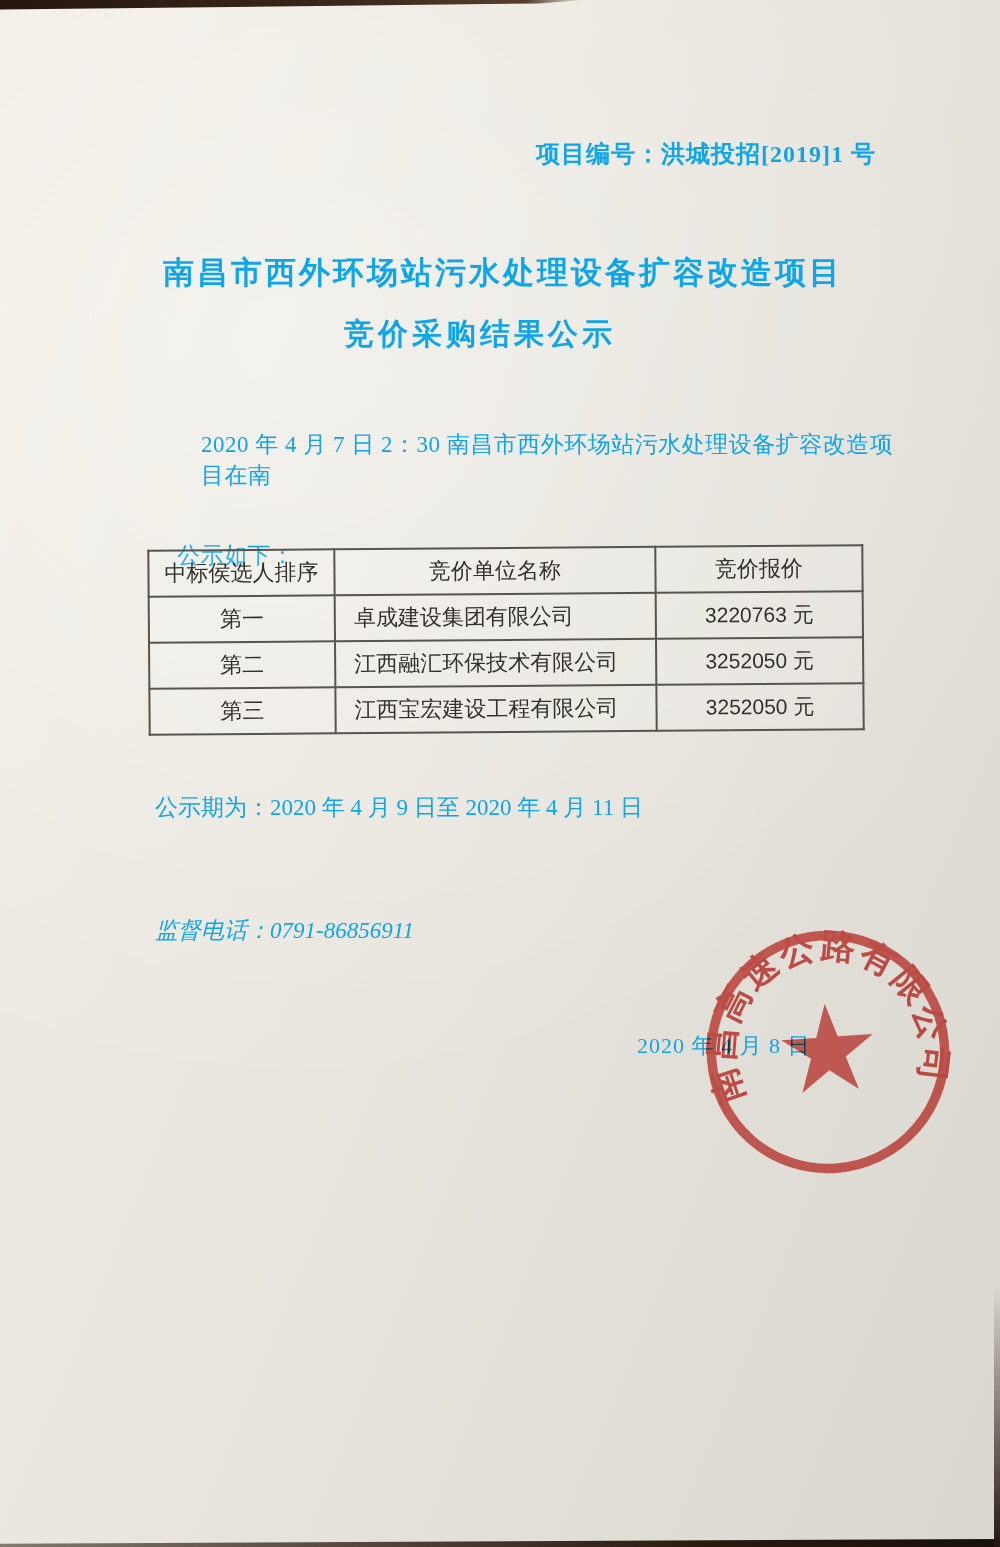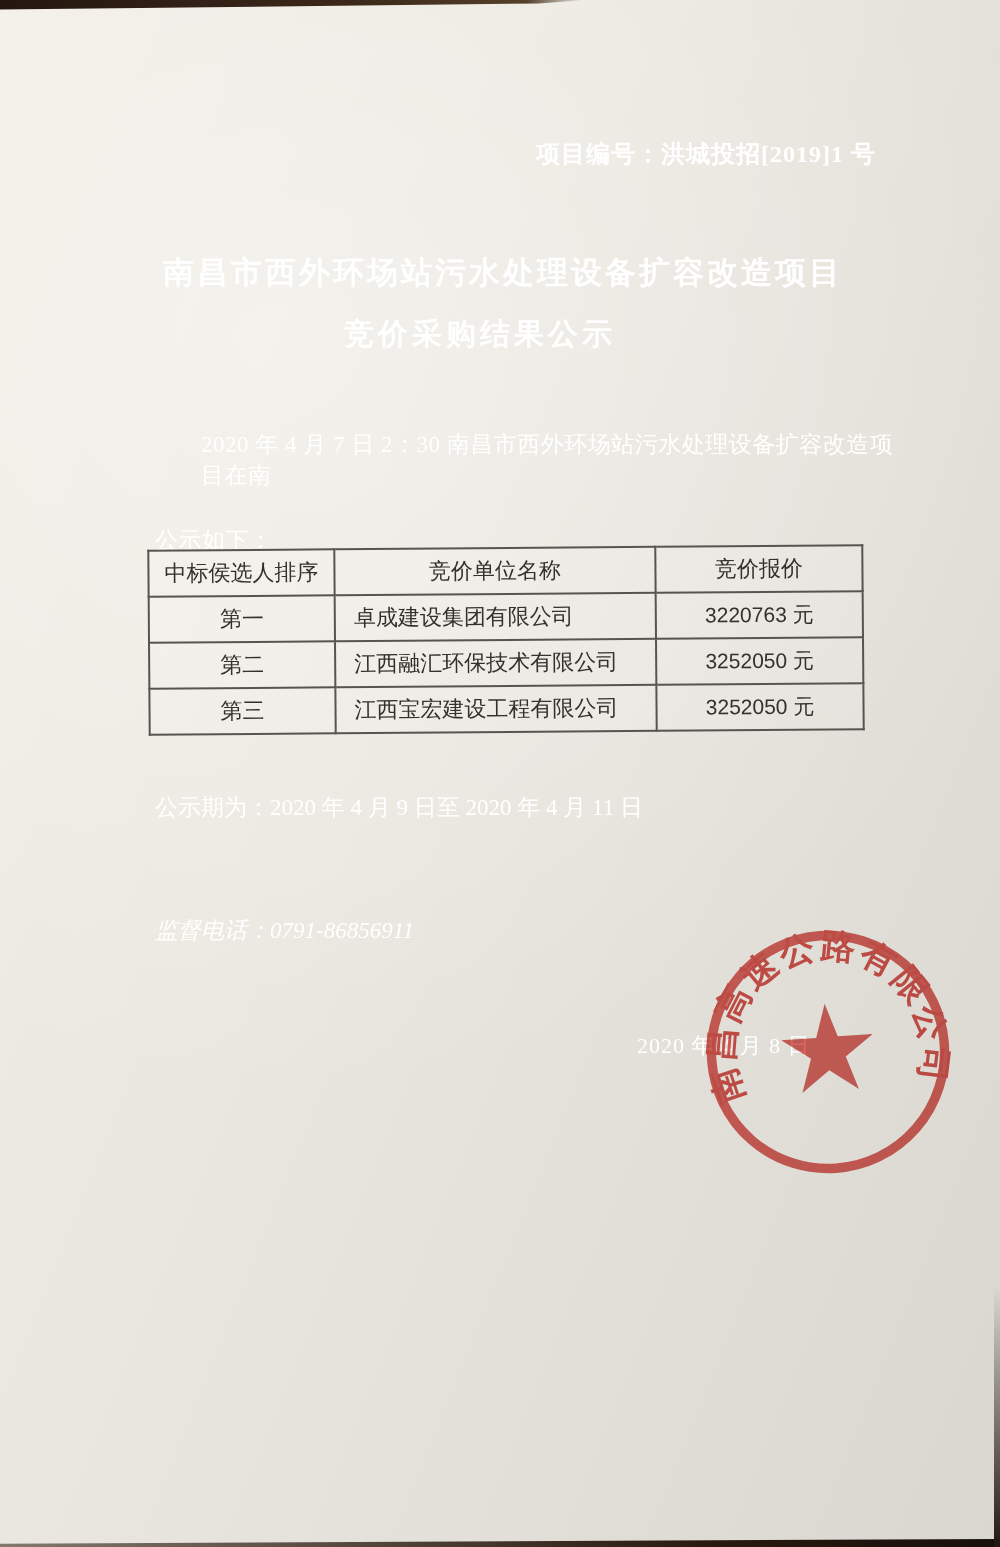--- a/index.html
+++ b/index.html
@@ -25,37 +25,37 @@
   }
   .edge-bottom {
     position: absolute; left: 0; bottom: 0; width: 100%; height: 9px;
     background: linear-gradient(to right, rgba(46,30,18,0.55), #2a1a10 70%, #17100a);
     clip-path: polygon(0 65%, 100% 10%, 100% 100%, 0 100%);
   }
   .edge-right {
     position: absolute; right: 0; bottom: 0; width: 6px; height: 260px;
     background: linear-gradient(to bottom, rgba(42,26,16,0), #241610);
   }
-  .ink { color: #ffffff; }
+  .ink { color: #0ea5e9; }
   .project-number {
     position: absolute; top: 138px; right: 124px;
     font-size: 24px; font-weight: bold; letter-spacing: 1px;
   }
   .title1 {
     position: absolute; top: 252px; left: 0; width: 1006px;
     text-align: center; font-size: 31px; font-weight: bold; letter-spacing: 3px;
   }
   .title2 {
     position: absolute; top: 314px; left: 0; width: 960px;
     text-align: center; font-size: 30px; font-weight: bold; letter-spacing: 4px;
   }
   .para-line { position: absolute; left: 155px; width: 715px; font-size: 23px; letter-spacing: 0.5px; }
   .para-line-1 { top: 429px; padding-left: 46px; }
   .para-line-2 { top: 485px; }
-  .para-line-3 { top: 525px; }
+  .para-line-3 { top: 540px; margin-left: 22px; }
   .bid-table {
     position: absolute; left: 148px; top: 547px; width: 714px;
     border-collapse: collapse; table-layout: fixed;
     transform: rotate(-0.45deg);
     font-size: 22px; color: #33312e;
   }
   .bid-table td, .bid-table th {
     border: 2px solid #57544f; height: 42px;
     font-weight: normal; background: rgba(255,255,255,0.12);
   }

